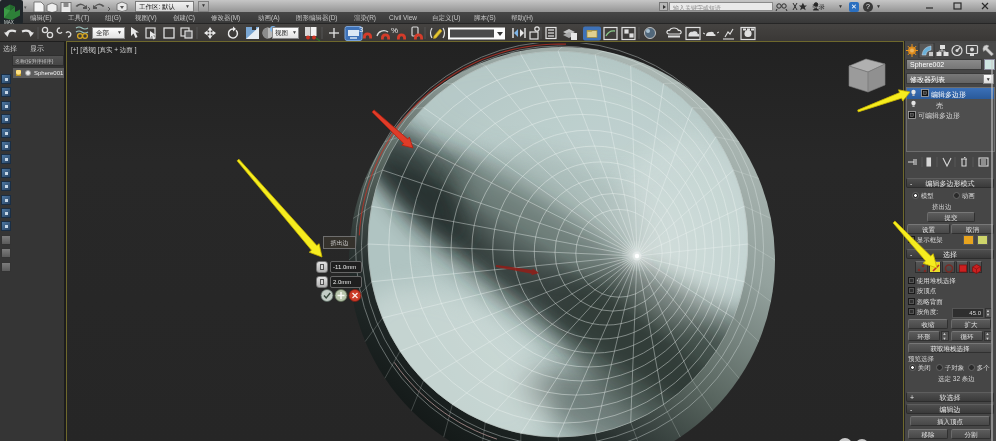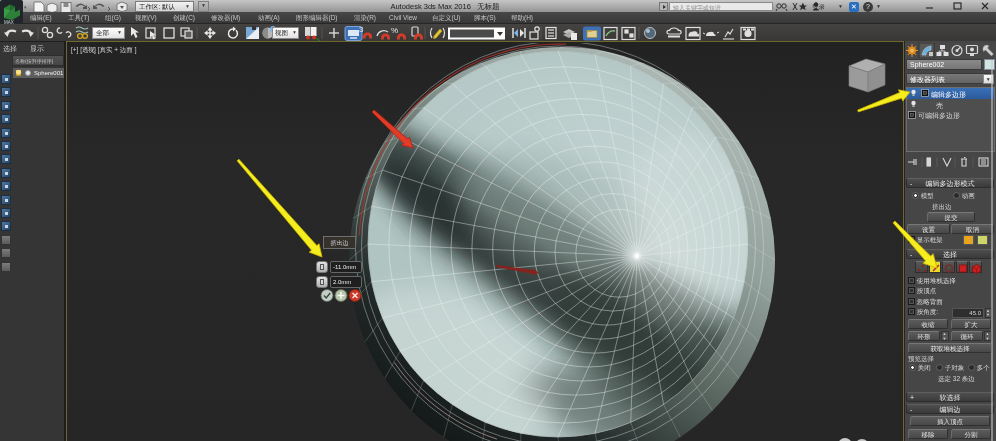--- a/index.html
+++ b/index.html
@@ -12,21 +12,20 @@
 </style></head><body>
 <div id="root">
 <div class="abs" style="left:0;top:0;width:996px;height:12px;background:linear-gradient(#c6c6c6,#949494)"></div>
     <svg class="abs" style="left:922px;top:0" width="72" height="12" viewBox="0 0 72 12">
       <g stroke="#2a2a2a" stroke-width="1.2" fill="none">
         <path d="M4 8 l7 0"></path>
         <rect x="32" y="3" width="7" height="6"></rect>
         <path d="M60 3 l6 6 M66 3 l-6 6"></path>
       </g>
     </svg>
-    <div class="abs" style="left:300px;top:2px;width:290px;text-align:center;font-size:7.5px;color:#1d1d1d">Autodesk 3ds Max 2016&nbsp;&nbsp;&nbsp;<span class="cjk">无标题</span></div>
     <svg class="abs" style="left:0;top:0" width="300" height="14" viewBox="0 0 300 14">
 <g transform="translate(33,1)">
  <path d="M1 1 l7 0 3 3 0 7 -10 0 z" fill="#f4f4f4" stroke="#666" stroke-width="0.8"></path>
  <path d="M14 4 l5 -2 5 2 0 6 q-5 3 -10 0 z" fill="#eeeeee" stroke="#666" stroke-width="0.8"></path>
  <rect x="28" y="1.5" width="10" height="10" fill="#e8e8e8" stroke="#666" stroke-width="0.8"></rect>
         <rect x="30.5" y="2" width="5" height="4" fill="#888"></rect>
  <path d="M44 5 q4 -4 8 0 l-2 0 0 2 4 0 0 -4 -1.5 1 q-5 -5 -10 0 z" fill="#555" transform="translate(0,1)"></path>
  <path d="M55 6 l2 2 -2 2" fill="none" stroke="#555" stroke-width="1"></path>
  <path d="M72 5 q-4 -4 -8 0 l2 0 0 2 -4 0 0 -4 1.5 1 q5 -5 10 0 z" fill="#555" transform="translate(-2,1)"></path>
  <path d="M75 6 l2 2 -2 2" fill="none" stroke="#555" stroke-width="1"></path>

